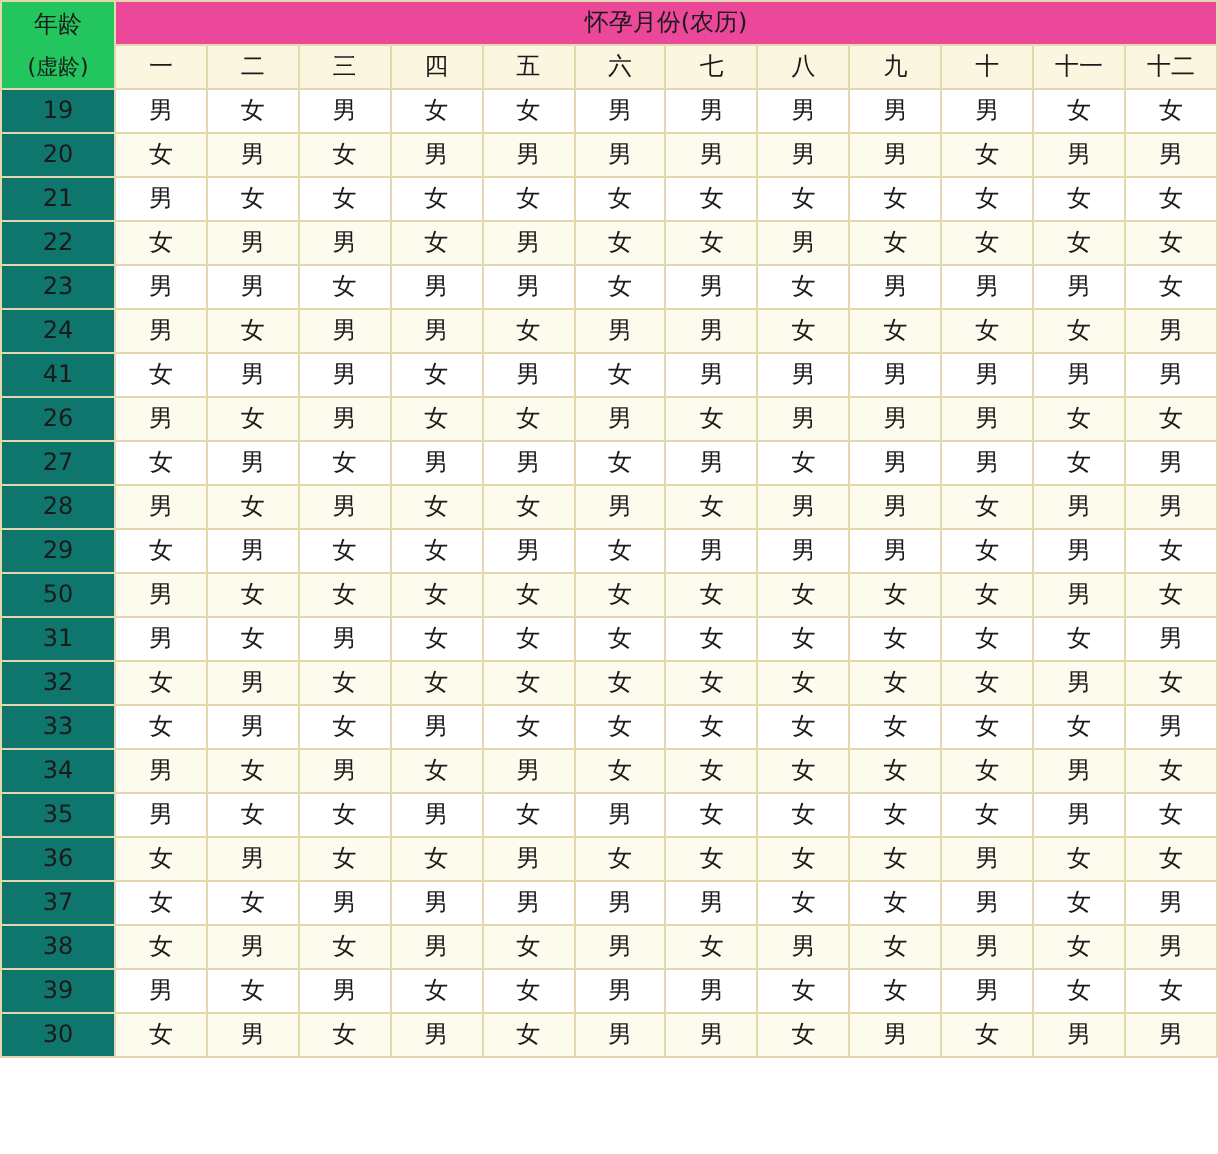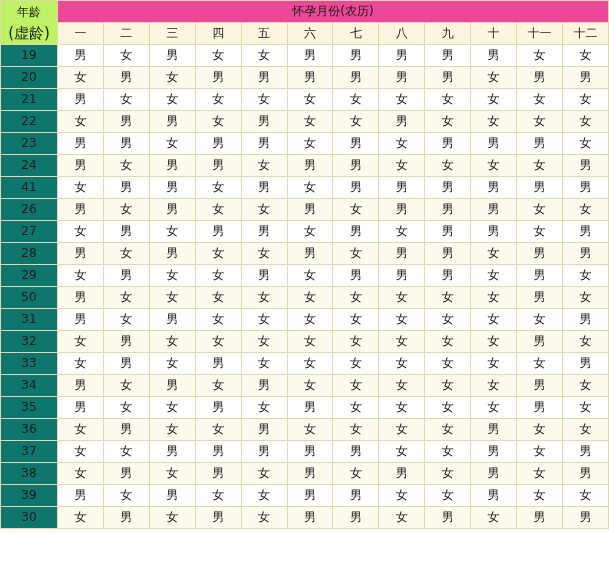--- a/index.html
+++ b/index.html
@@ -30,29 +30,29 @@
     vertical-align: middle;
     font-size: 12px;
     color: #1a1a1a;
     padding: 0;
     height: 21px;
     line-height: 21px;
     font-weight: normal;
   }
   
   th.corner {
-    background: #bef264;
+    background: #22c55e;
     width: 56px;
     font-weight: bold;
     font-size: 12px;
     line-height: 15px;
     color: #111;
   }
   th.corner .l1 { display: block; }
-  th.corner .l2 { display: block; font-size: 15px; }
+  th.corner .l2 { display: block; font-size: 11px; }
   th.month-title {
     background: #ec4899;
     font-weight: bold;
     font-size: 13px;
     color: #111;
     height: 24px;
     line-height: 24px;
   }
   th.month-num {
     background: #fbf6e0;

